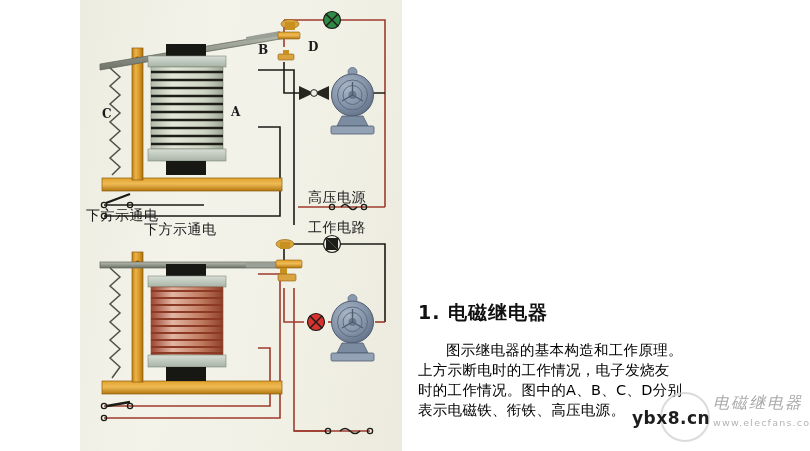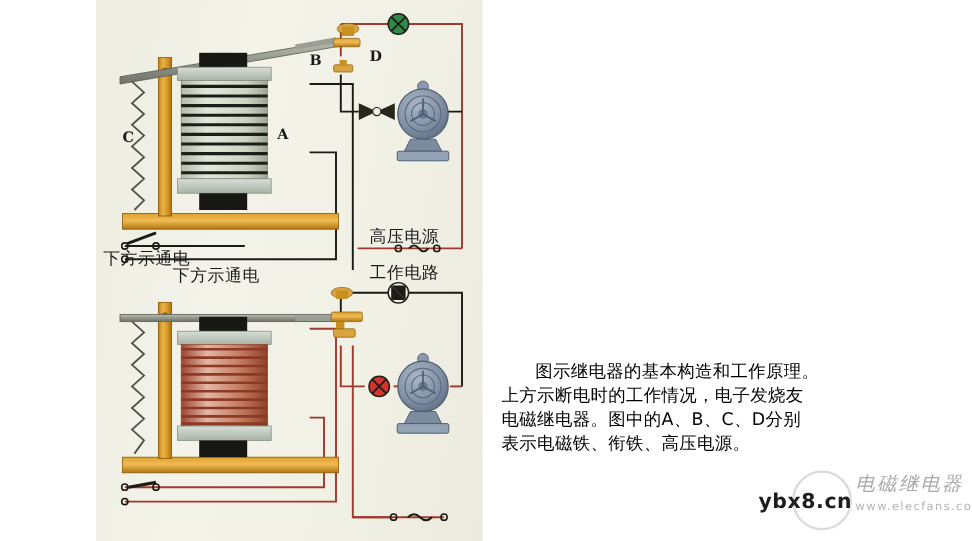--- a/index.html
+++ b/index.html
@@ -320,24 +320,25 @@
         <g>
           <circle cx="248" cy="205" r="2.6" fill="none" stroke="#1b1b16" stroke-width="1.3"></circle>
           <circle cx="290" cy="205" r="2.6" fill="none" stroke="#1b1b16" stroke-width="1.3"></circle>
           <path d="M260,205 q5,-5 10,0 q5,5 10,0" fill="none" stroke="#1b1b16" stroke-width="1.6"></path>
         </g>
       </svg>
     </div>
   </div>
 
   <div class="text-col">
+    <h1 class="doc-title">1. 电磁继电器</h1>
     <div class="doc-body">
       <p class="indent">图示继电器的基本构造和工作原理。</p>
       <p>上方示断电时的工作情况，电子发烧友</p>
-      <p>电磁继电器。图中的A、B、C、D分别</p>
+      <p>时的工作情况。图中的A、B、C、D分别</p>
       <p>表示电磁铁、衔铁、高压电源。</p>
     </div>
   </div>
 
   <div class="wm wm-ring"></div>
   <div class="wm wm-ybx">ybx8.cn</div>
   <div class="wm wm-cn">电磁继电器</div>
   <div class="wm wm-url">www.elecfans.com</div>
 
 </div>

